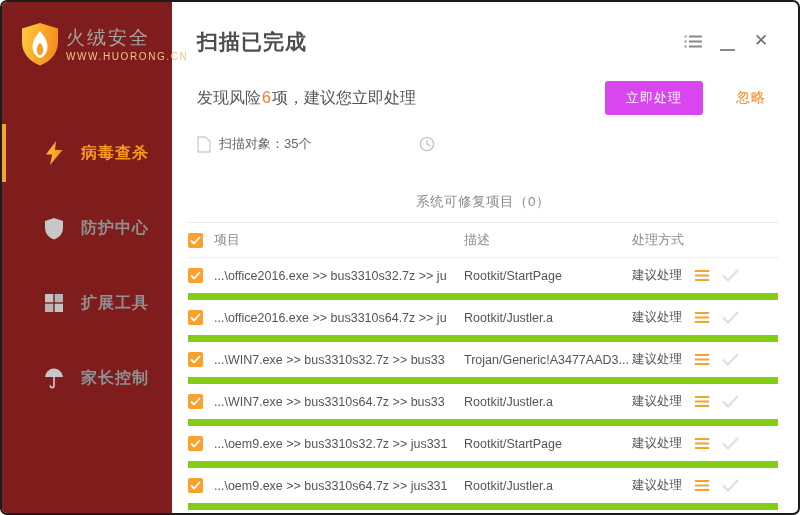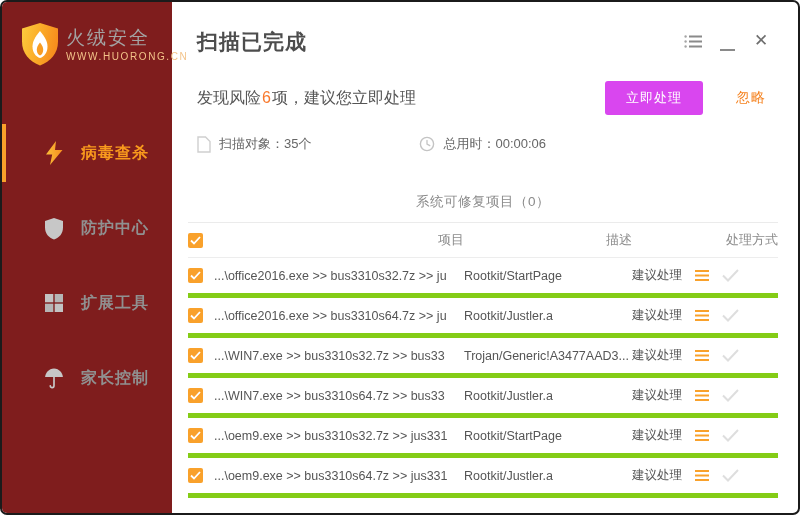--- a/index.html
+++ b/index.html
@@ -40,22 +40,22 @@
   .stat{display:flex;align-items:center;gap:8px;font-size:13px;color:#666;}
   
   .tabs{display:flex;margin-top:28px;height:41px;border-bottom:1px solid #ebebeb;position:relative;}
   .tab{display:flex;align-items:center;justify-content:center;font-size:13.5px;color:#8a8a8a;cursor:pointer;position:relative;letter-spacing:0.5px;}
   .tab1{flex:0 0 41.5%;}
   .tab2{flex:1;}
   .tab.active{color:#f8951e;}
   .tab.active::after{content:"";position:absolute;left:0;right:0;bottom:-1px;height:3px;background:#f9a12b;}
   
   .thead,.trow{display:grid;grid-template-columns:26px 250px 168px 1fr;align-items:center;}
-  .thead{height:34px;color:#8c8c8c;font-size:13px;border-bottom:1px solid #ededed;text-align:right;}
-  .trow{height:35px;font-size:12.5px;color:#555;border-bottom:5px solid #84cc16;}
+  .thead{height:34px;color:#8c8c8c;font-size:13px;border-bottom:1px solid #ededed;}
+  .trow{height:35px;font-size:12.5px;color:#555;border-bottom:7px solid #84cc16;}
   .cell-item,.cell-desc{white-space:nowrap;overflow:hidden;padding-right:8px;}
   .cell-action{display:flex;align-items:center;gap:13px;}
   .checkbox{width:15px;height:15px;background:#f9a12b;border-radius:2px;display:flex;align-items:center;justify-content:center;cursor:pointer;}
   .icon{display:inline-flex;}
 </style>
 </head>
 <body>
 
 <div class="window">
 
@@ -174,21 +174,20 @@
         </span>
         <span>扫描对象：35个</span>
       </div>
       <div class="stat">
         <span class="icon">
           <svg width="16" height="16" viewBox="0 0 16 16">
             <circle cx="8" cy="8" r="6.6" fill="none" stroke="#c4c4c4" stroke-width="1.4"></circle>
             <path d="M8 4.5 V8 L10.8 9.6" fill="none" stroke="#c4c4c4" stroke-width="1.3" stroke-linecap="round"></path>
           </svg>
         </span>
-        <span>总用时：00:00:06</span>
       </div>
     </div>
 
     <div class="tabs">
       <div class="tab tab2">系统可修复项目（0）</div>
     </div>
 
     <div class="thead">
       <div class="checkbox">
         <svg width="11" height="9" viewBox="0 0 11 9">

